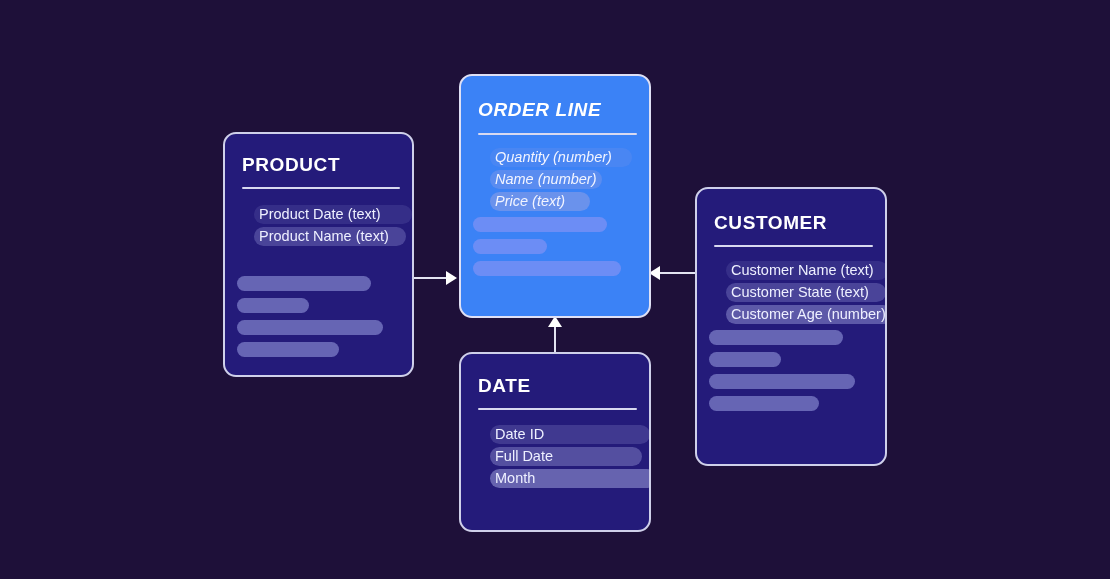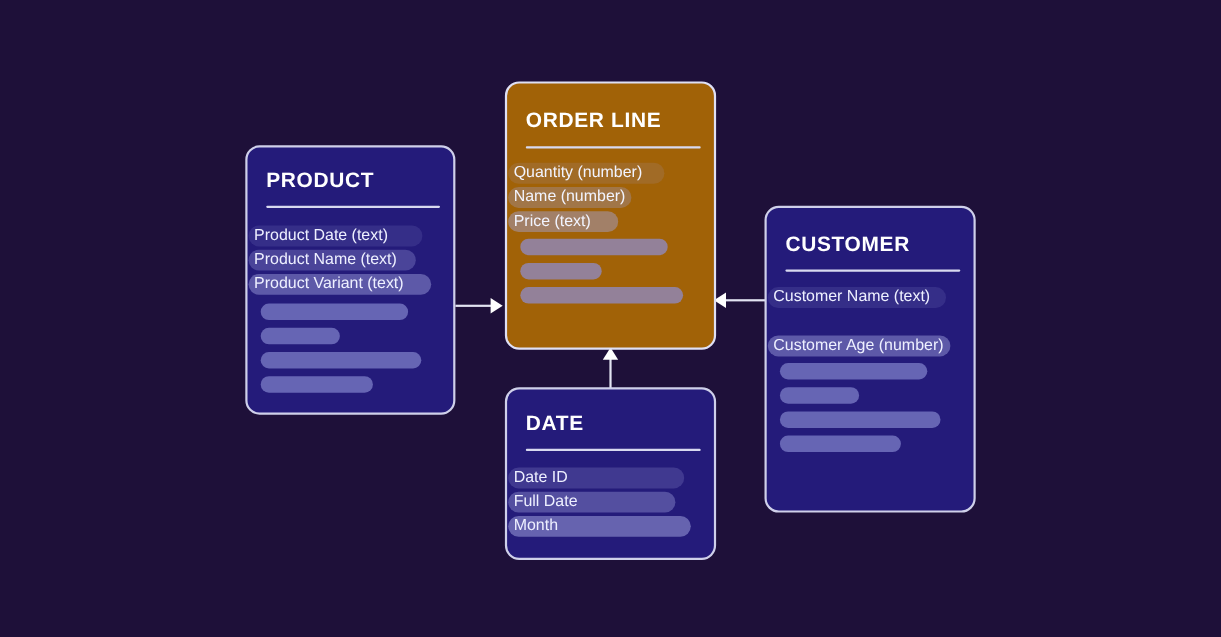--- a/index.html
+++ b/index.html
@@ -15,21 +15,21 @@
 
   
   .card{
     position:absolute;
     box-sizing:border-box;
     border:2px solid #cfd0ea;
     border-radius:13px;
     background:#241b7a;
     overflow:hidden;
   }
-  .card.accent{ background:#a16207; border-color:#dfe0f5; }
+  .card.accent{ background:#3b82f6; border-color:#dfe0f5;font-style:italic; }
 
   .card-title{
     position:absolute;
     left:17px;
     color:#ffffff;
     font-size:19px;
     font-weight:bold;
     letter-spacing:0.6px;
     white-space:nowrap;
   }
@@ -37,21 +37,21 @@
     position:absolute;
     left:17px;
     height:2px;
     background:#d8d9f0;
     border-radius:2px;
   }
 
   
   .field-row{
     position:absolute;
-    left:6px;
+    left:34px;
     height:19px;
     display:flex;
     align-items:flex-end;
   }
   .field-pill{
     position:absolute;
     left:-5px;
     top:0;
     height:19px;
     border-radius:10px;
@@ -122,24 +122,20 @@
     <div class="card-divider" style="top:53px;width:158px;"></div>
 
     <div class="field-row" style="top:71px;">
       <span class="field-pill" style="width: 158px; opacity: 0.14;"></span>
       <span class="field-label">Product Date (text)</span>
     </div>
     <div class="field-row" style="top:93px;">
       <span class="field-pill" style="width: 152px; opacity: 0.3;"></span>
       <span class="field-label">Product Name (text)</span>
     </div>
-    <div class="field-row" style="top:115px;">
-      <span class="field-pill" style="width: 166px; opacity: 0.45;"></span>
-      <span class="field-label">Product Variant (text)</span>
-    </div>
 
     <div class="bar" style="top: 142px; width: 134px; opacity: 0.62;"></div>
     <div class="bar" style="top: 164px; width: 72px; opacity: 0.62;"></div>
     <div class="bar" style="top: 186px; width: 146px; opacity: 0.62;"></div>
     <div class="bar" style="top: 208px; width: 102px; opacity: 0.62;"></div>
   </div>
 
   <div class="card accent" id="card-order-line" style="left:459px;top:74px;width:192px;height:244px;">
     <div class="card-title" style="top:23px;">ORDER LINE</div>
     <div class="card-divider" style="top:57px;width:159px;"></div>
@@ -163,32 +159,36 @@
   </div>
 
   <div class="card" id="card-customer" style="left:695px;top:187px;width:192px;height:279px;">
     <div class="card-title" style="top:23px;">CUSTOMER</div>
     <div class="card-divider" style="top:56px;width:159px;"></div>
 
     <div class="field-row" style="top:72px;">
       <span class="field-pill" style="width: 162px; opacity: 0.14;"></span>
       <span class="field-label">Customer Name (text)</span>
     </div>
+    <div class="field-row" style="top:94px;">
+      <span class="field-pill" style="width: 160px; opacity: 0.3;"></span>
+      <span class="field-label">Customer State (text)</span>
+    </div>
     <div class="field-row" style="top:116px;">
       <span class="field-pill" style="width: 166px; opacity: 0.45;"></span>
       <span class="field-label">Customer Age (number)</span>
     </div>
 
     <div class="bar" style="top: 141px; width: 134px; opacity: 0.62;"></div>
     <div class="bar" style="top: 163px; width: 72px; opacity: 0.62;"></div>
     <div class="bar" style="top: 185px; width: 146px; opacity: 0.62;"></div>
     <div class="bar" style="top: 207px; width: 110px; opacity: 0.62;"></div>
   </div>
 
-  <div class="card" id="card-date" style="left:459px;top:352px;width:192px;height:157px;">
+  <div class="card" id="card-date" style="left:459px;top:352px;width:192px;height:180px;">
     <div class="card-title" style="top:21px;">DATE</div>
     <div class="card-divider" style="top:54px;width:159px;"></div>
 
     <div class="field-row" style="top:71px;">
       <span class="field-pill" style="width: 160px; opacity: 0.22;"></span>
       <span class="field-label">Date ID</span>
     </div>
     <div class="field-row" style="top:93px;">
       <span class="field-pill" style="width: 152px; opacity: 0.38;"></span>
       <span class="field-label">Full Date</span>

